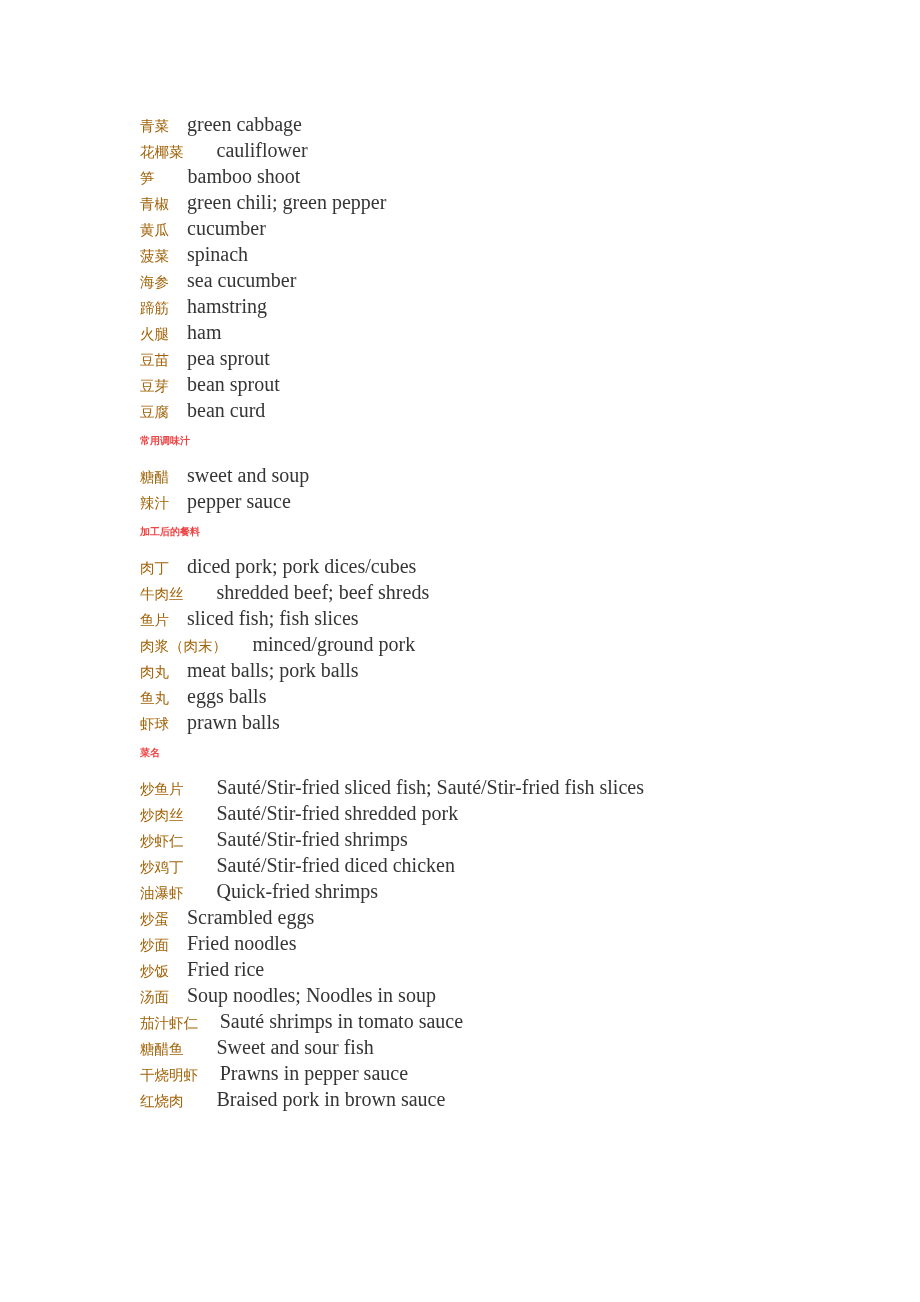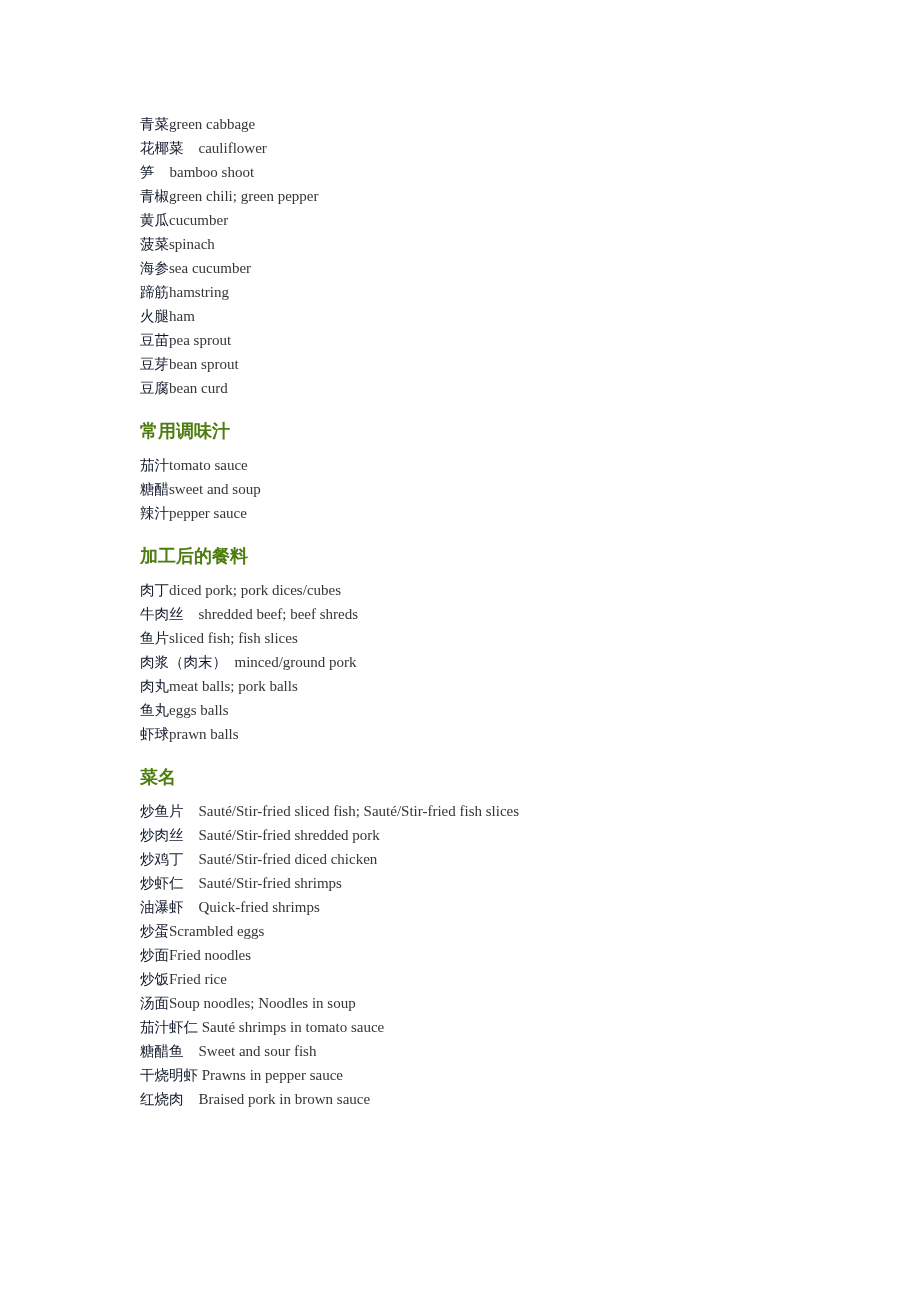--- a/index.html
+++ b/index.html
@@ -39,37 +39,38 @@
     font-family: "Liberation Serif", "DejaVu Serif", serif;
     font-size: 15px;
     line-height: 24px;
     color: #3c3c3c;
     white-space: pre;
     letter-spacing: 0;
   }
   .entry .cn {
     font-family: Liberation Serif, serif;
     font-size: 14.5px;
-    color: #0f172a;
+    color: #a16207;
     text-align: center;
   }
   .entry .en {
     font-family: "Liberation Serif", "DejaVu Serif", serif;
-    font-size: 15px;
+    font-size: 20px;
     color: #353535;
+    margin-left: 18px;
   }
 
   
   .heading {
     font-family: "DejaVu Sans", "Liberation Sans", sans-serif;
     font-weight: bold;
-    font-size: 18px;
+    font-size: 10px;
     line-height: 24px;
-    color: #4d7c0f;
-    margin-top: 19px;
+    color: #ef4444;
+    margin-top: 5px;
     margin-bottom: 10px;
   }
 
   .group { margin: 0; padding: 0; }
 </style>
 </head>
 <body>
 
 <div id="page">
   <div class="content" id="content">
@@ -82,40 +83,39 @@
         <div class="entry"><span class="cn">菠菜</span><span class="gap"></span><span class="en">spinach</span></div>
         <div class="entry"><span class="cn">海参</span><span class="gap"></span><span class="en">sea cucumber</span></div>
         <div class="entry"><span class="cn">蹄筋</span><span class="gap"></span><span class="en">hamstring</span></div>
         <div class="entry"><span class="cn">火腿</span><span class="gap"></span><span class="en">ham</span></div>
         <div class="entry"><span class="cn">豆苗</span><span class="gap"></span><span class="en">pea sprout</span></div>
         <div class="entry"><span class="cn">豆芽</span><span class="gap"></span><span class="en">bean sprout</span></div>
         <div class="entry"><span class="cn">豆腐</span><span class="gap"></span><span class="en">bean curd</span></div>
       </div>
       <div class="heading">常用调味汁</div>
       <div class="group">
-        <div class="entry"><span class="cn">茄汁</span><span class="gap"></span><span class="en">tomato sauce</span></div>
         <div class="entry"><span class="cn">糖醋</span><span class="gap"></span><span class="en">sweet and soup</span></div>
         <div class="entry"><span class="cn">辣汁</span><span class="gap"></span><span class="en">pepper sauce</span></div>
       </div>
       <div class="heading">加工后的餐料</div>
       <div class="group">
         <div class="entry"><span class="cn">肉丁</span><span class="gap"></span><span class="en">diced pork; pork dices/cubes</span></div>
         <div class="entry"><span class="cn">牛肉丝</span><span class="gap">    </span><span class="en">shredded beef; beef shreds</span></div>
         <div class="entry"><span class="cn">鱼片</span><span class="gap"></span><span class="en">sliced fish; fish slices</span></div>
         <div class="entry"><span class="cn">肉浆（肉末）</span><span class="gap">  </span><span class="en">minced/ground pork</span></div>
         <div class="entry"><span class="cn">肉丸</span><span class="gap"></span><span class="en">meat balls; pork balls</span></div>
         <div class="entry"><span class="cn">鱼丸</span><span class="gap"></span><span class="en">eggs balls</span></div>
         <div class="entry"><span class="cn">虾球</span><span class="gap"></span><span class="en">prawn balls</span></div>
       </div>
       <div class="heading">菜名</div>
       <div class="group">
         <div class="entry"><span class="cn">炒鱼片</span><span class="gap">    </span><span class="en">Sauté/Stir-fried sliced fish; Sauté/Stir-fried fish slices</span></div>
         <div class="entry"><span class="cn">炒肉丝</span><span class="gap">    </span><span class="en">Sauté/Stir-fried shredded pork</span></div>
+        <div class="entry"><span class="cn">炒虾仁</span><span class="gap">    </span><span class="en">Sauté/Stir-fried shrimps</span></div>
         <div class="entry"><span class="cn">炒鸡丁</span><span class="gap">    </span><span class="en">Sauté/Stir-fried diced chicken</span></div>
-        <div class="entry"><span class="cn">炒虾仁</span><span class="gap">    </span><span class="en">Sauté/Stir-fried shrimps</span></div>
         <div class="entry"><span class="cn">油瀑虾</span><span class="gap">    </span><span class="en">Quick-fried shrimps</span></div>
         <div class="entry"><span class="cn">炒蛋</span><span class="gap"></span><span class="en">Scrambled eggs</span></div>
         <div class="entry"><span class="cn">炒面</span><span class="gap"></span><span class="en">Fried noodles</span></div>
         <div class="entry"><span class="cn">炒饭</span><span class="gap"></span><span class="en">Fried rice</span></div>
         <div class="entry"><span class="cn">汤面</span><span class="gap"></span><span class="en">Soup noodles; Noodles in soup</span></div>
         <div class="entry"><span class="cn">茄汁虾仁</span><span class="gap"> </span><span class="en">Sauté shrimps in tomato sauce</span></div>
         <div class="entry"><span class="cn">糖醋鱼</span><span class="gap">    </span><span class="en">Sweet and sour fish</span></div>
         <div class="entry"><span class="cn">干烧明虾</span><span class="gap"> </span><span class="en">Prawns in pepper sauce</span></div>
         <div class="entry"><span class="cn">红烧肉</span><span class="gap">    </span><span class="en">Braised pork in brown sauce</span></div>
       </div>

